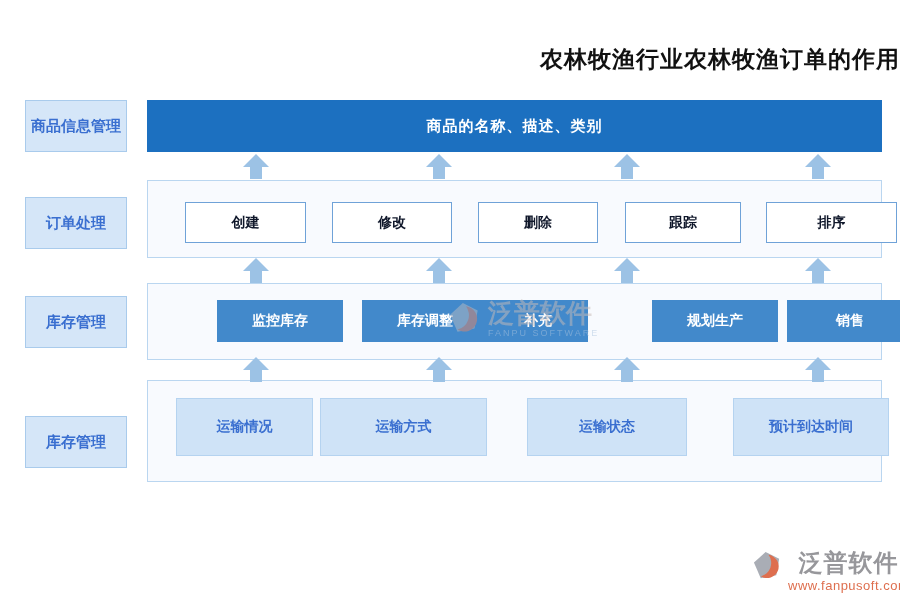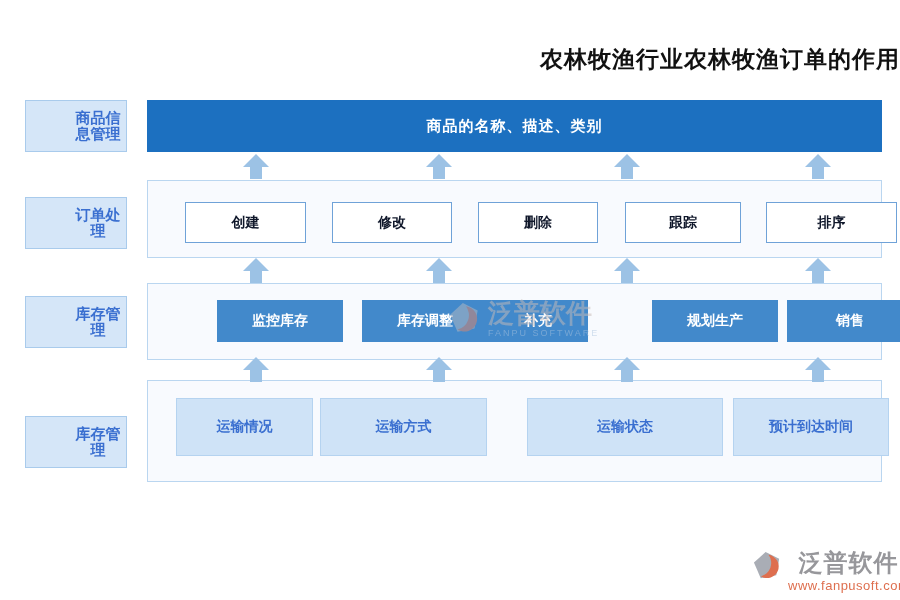--- a/index.html
+++ b/index.html
@@ -10,21 +10,21 @@
   .title{
     position:absolute;left:0;top:44px;width:900px;text-align:right;
     font-family:"Liberation Serif","DejaVu Serif",serif;
     font-size:23px;font-weight:bold;color:#111111;letter-spacing:1px;
   }
   .left-label{
     position:absolute;left:25px;width:102px;height:52px;
     background:#D5E6F8;border:1px solid #A9CBEC;
     color:#3A6FD0;font-size:15px;font-weight:600;
     display:flex;align-items:center;justify-content:center;text-align:center;
-    box-sizing:border-box;line-height:1.1;padding-left:44px;
+    box-sizing:border-box;line-height:1.1;
   }
   .banner{
     position:absolute;left:147px;top:100px;width:735px;height:52px;
     background:#1C70C0;color:#ffffff;font-size:15px;font-weight:600;
     display:flex;align-items:center;justify-content:center;letter-spacing:1px;
   }
   .panel{
     position:absolute;left:147px;width:735px;
     background:#F8FAFE;border:1px solid #BAD6F0;box-sizing:border-box;
   }
@@ -148,21 +148,21 @@
     <div class="stem"></div>
   </div>
 <div class="arrow" style="left:805px;top:357px">
     <div class="tri"></div>
     <div class="stem"></div>
   </div>
 
 <div class="panel" style="top:380px;height:102px"></div>
 <div class="lbox" style="left:176px;width:137px">运输情况</div>
 <div class="lbox" style="left:320px;width:167px">运输方式</div>
-<div class="lbox" style="left:527px;width:196px">运输状态</div>
+<div class="lbox" style="left:527px;width:160px">运输状态</div>
 <div class="lbox" style="left:733px;width:156px">预计到达时间</div>
 
 <div class="footer-logo">
   <svg width="33" height="33" viewBox="0 0 34 34">
     <path d="M14 2 L28 9 L25 26 L9 29 L2 13 Z" fill="#A9ADB5"></path>
     <path d="M17 5 A 12 12 0 1 1 9 27 A 14 14 0 0 0 17 5 Z" fill="#DE6F4F"></path>
   </svg>
   <div class="footer-texts">
     <span class="footer-brand">泛普软件</span>
     <span class="footer-url">www.fanpusoft.com</span>

